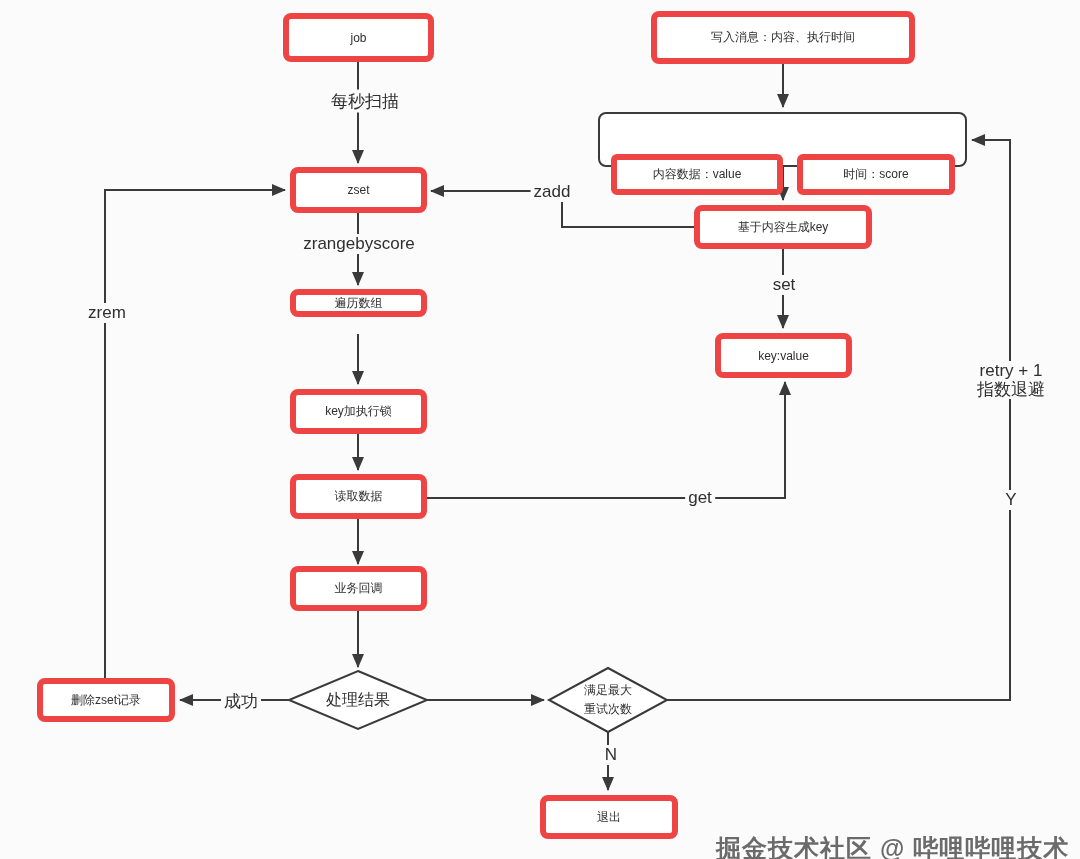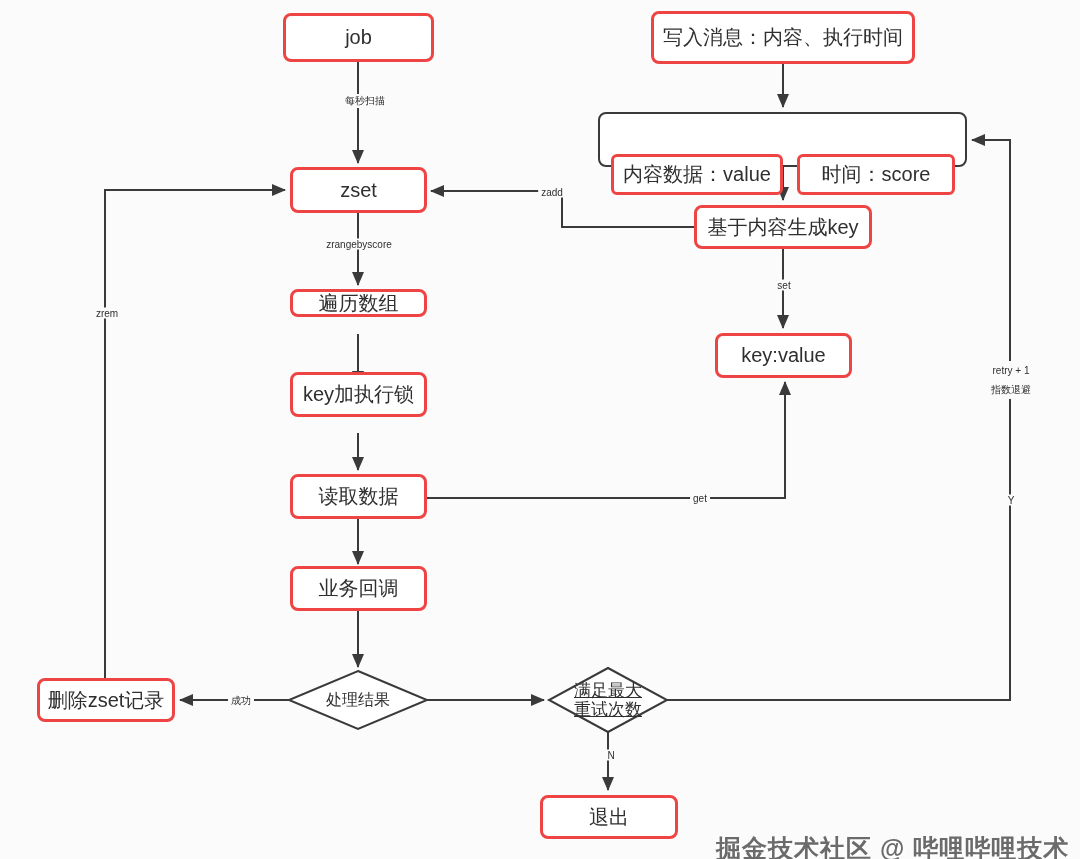--- a/index.html
+++ b/index.html
@@ -19,26 +19,26 @@
   #wires {
     position: absolute;
     left: 0; top: 0;
     width: 1080px;
     height: 859px;
   }
   .node {
     position: absolute;
     box-sizing: border-box;
     background: #ffffff;
-    border: 3px solid #ef4444;
+    border: 6px solid #ef4444;
     border-radius: 8px;
     display: flex;
     align-items: center;
     justify-content: center;
-    font-size: 20px;
+    font-size: 12px;
     white-space: nowrap;
     z-index: 3;
   }
   .group {
     position: absolute;
     box-sizing: border-box;
     background: #ffffff;
     border: 2px solid #3a3a3a;
     border-radius: 8px;
     z-index: 2;
@@ -46,38 +46,37 @@
   .subnode {
     border-radius: 6px;
     z-index: 4;
     margin-top: 35px;
   }
   .edge-label {
     position: absolute;
     transform: translate(-50%, -50%);
     background: #fbfbfb;
     padding: 0 3px;
-    font-size: 10px;
+    font-size: 17px;
     white-space: nowrap;
     z-index: 5;
     text-align: center;
   }
   .diamond-label {
     position: absolute;
     transform: translate(-50%, -50%);
     font-size: 16px;
     white-space: nowrap;
     z-index: 5;
     text-align: center;
     background: transparent;
   }
   .diamond-label.small {
-    font-size: 17px;
+    font-size: 12px;
     line-height: 19px;
-    text-decoration: underline;
   }
   .two-line span { display: block; line-height: 19px; }
   #watermark {
     position: absolute;
     left: 716px;
     top: 804px;
     font-size: 25px;
     font-weight: bold;
     letter-spacing: 1px;
     color: #6b6b6b;
@@ -121,21 +120,21 @@
       <polygon points="608,668 667,700 608,732 549,700"></polygon>
     </g>
   </svg>
 
   <div class="node" style="left:283px; top:13px; width:151px; height:49px;">job</div>
 
   <div class="node" style="left:290px; top:167px; width:137px; height:46px;">zset</div>
 
   <div class="node" style="left:290px; top:289px; width:137px; height:28px;">遍历数组</div>
 
-  <div class="node" style="left:290px; top:372px; width:137px; height:45px;">key加执行锁</div>
+  <div class="node" style="left:290px; top:389px; width:137px; height:45px;">key加执行锁</div>
 
   <div class="node" style="left:290px; top:474px; width:137px; height:45px;">读取数据</div>
 
   <div class="node" style="left:290px; top:566px; width:137px; height:45px;">业务回调</div>
 
   <div class="node" style="left:651px; top:11px; width:264px; height:53px;">写入消息：内容、执行时间</div>
 
   <div class="node" style="left:37px; top:678px; width:138px; height:44px;">删除zset记录</div>
 
   <div class="group" style="left:598px; top:112px; width:369px; height:55px;"></div>

